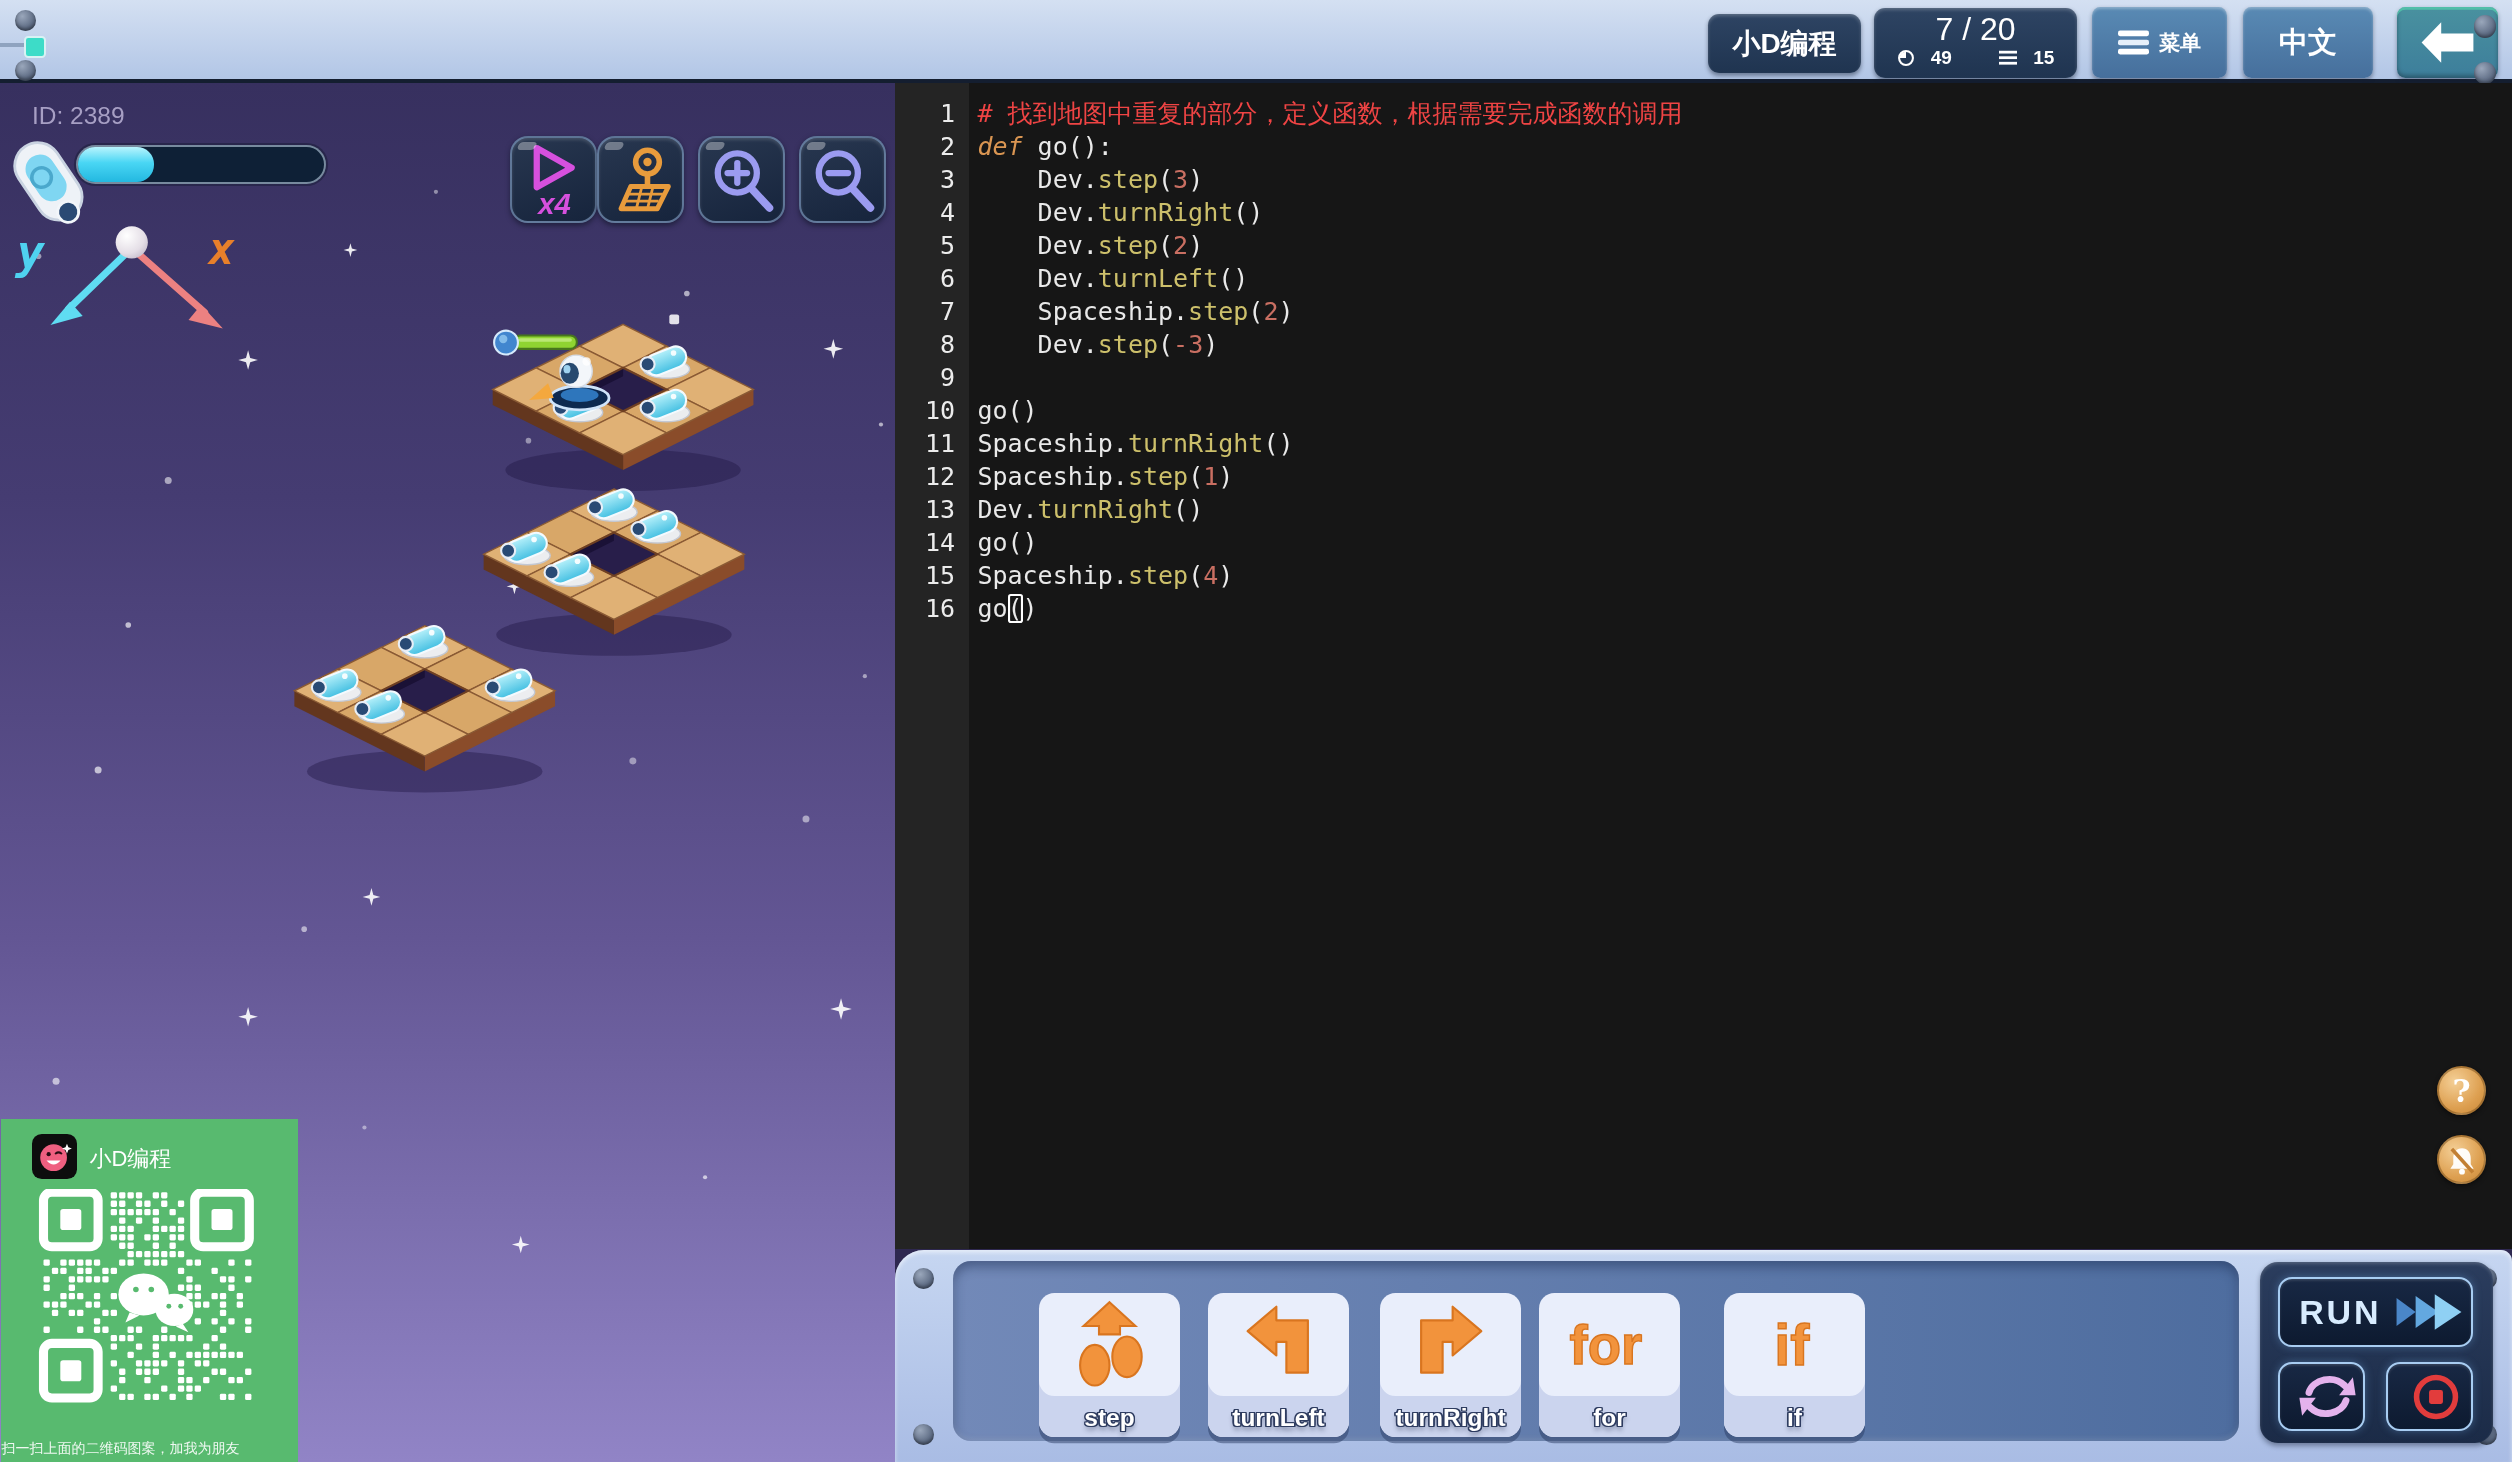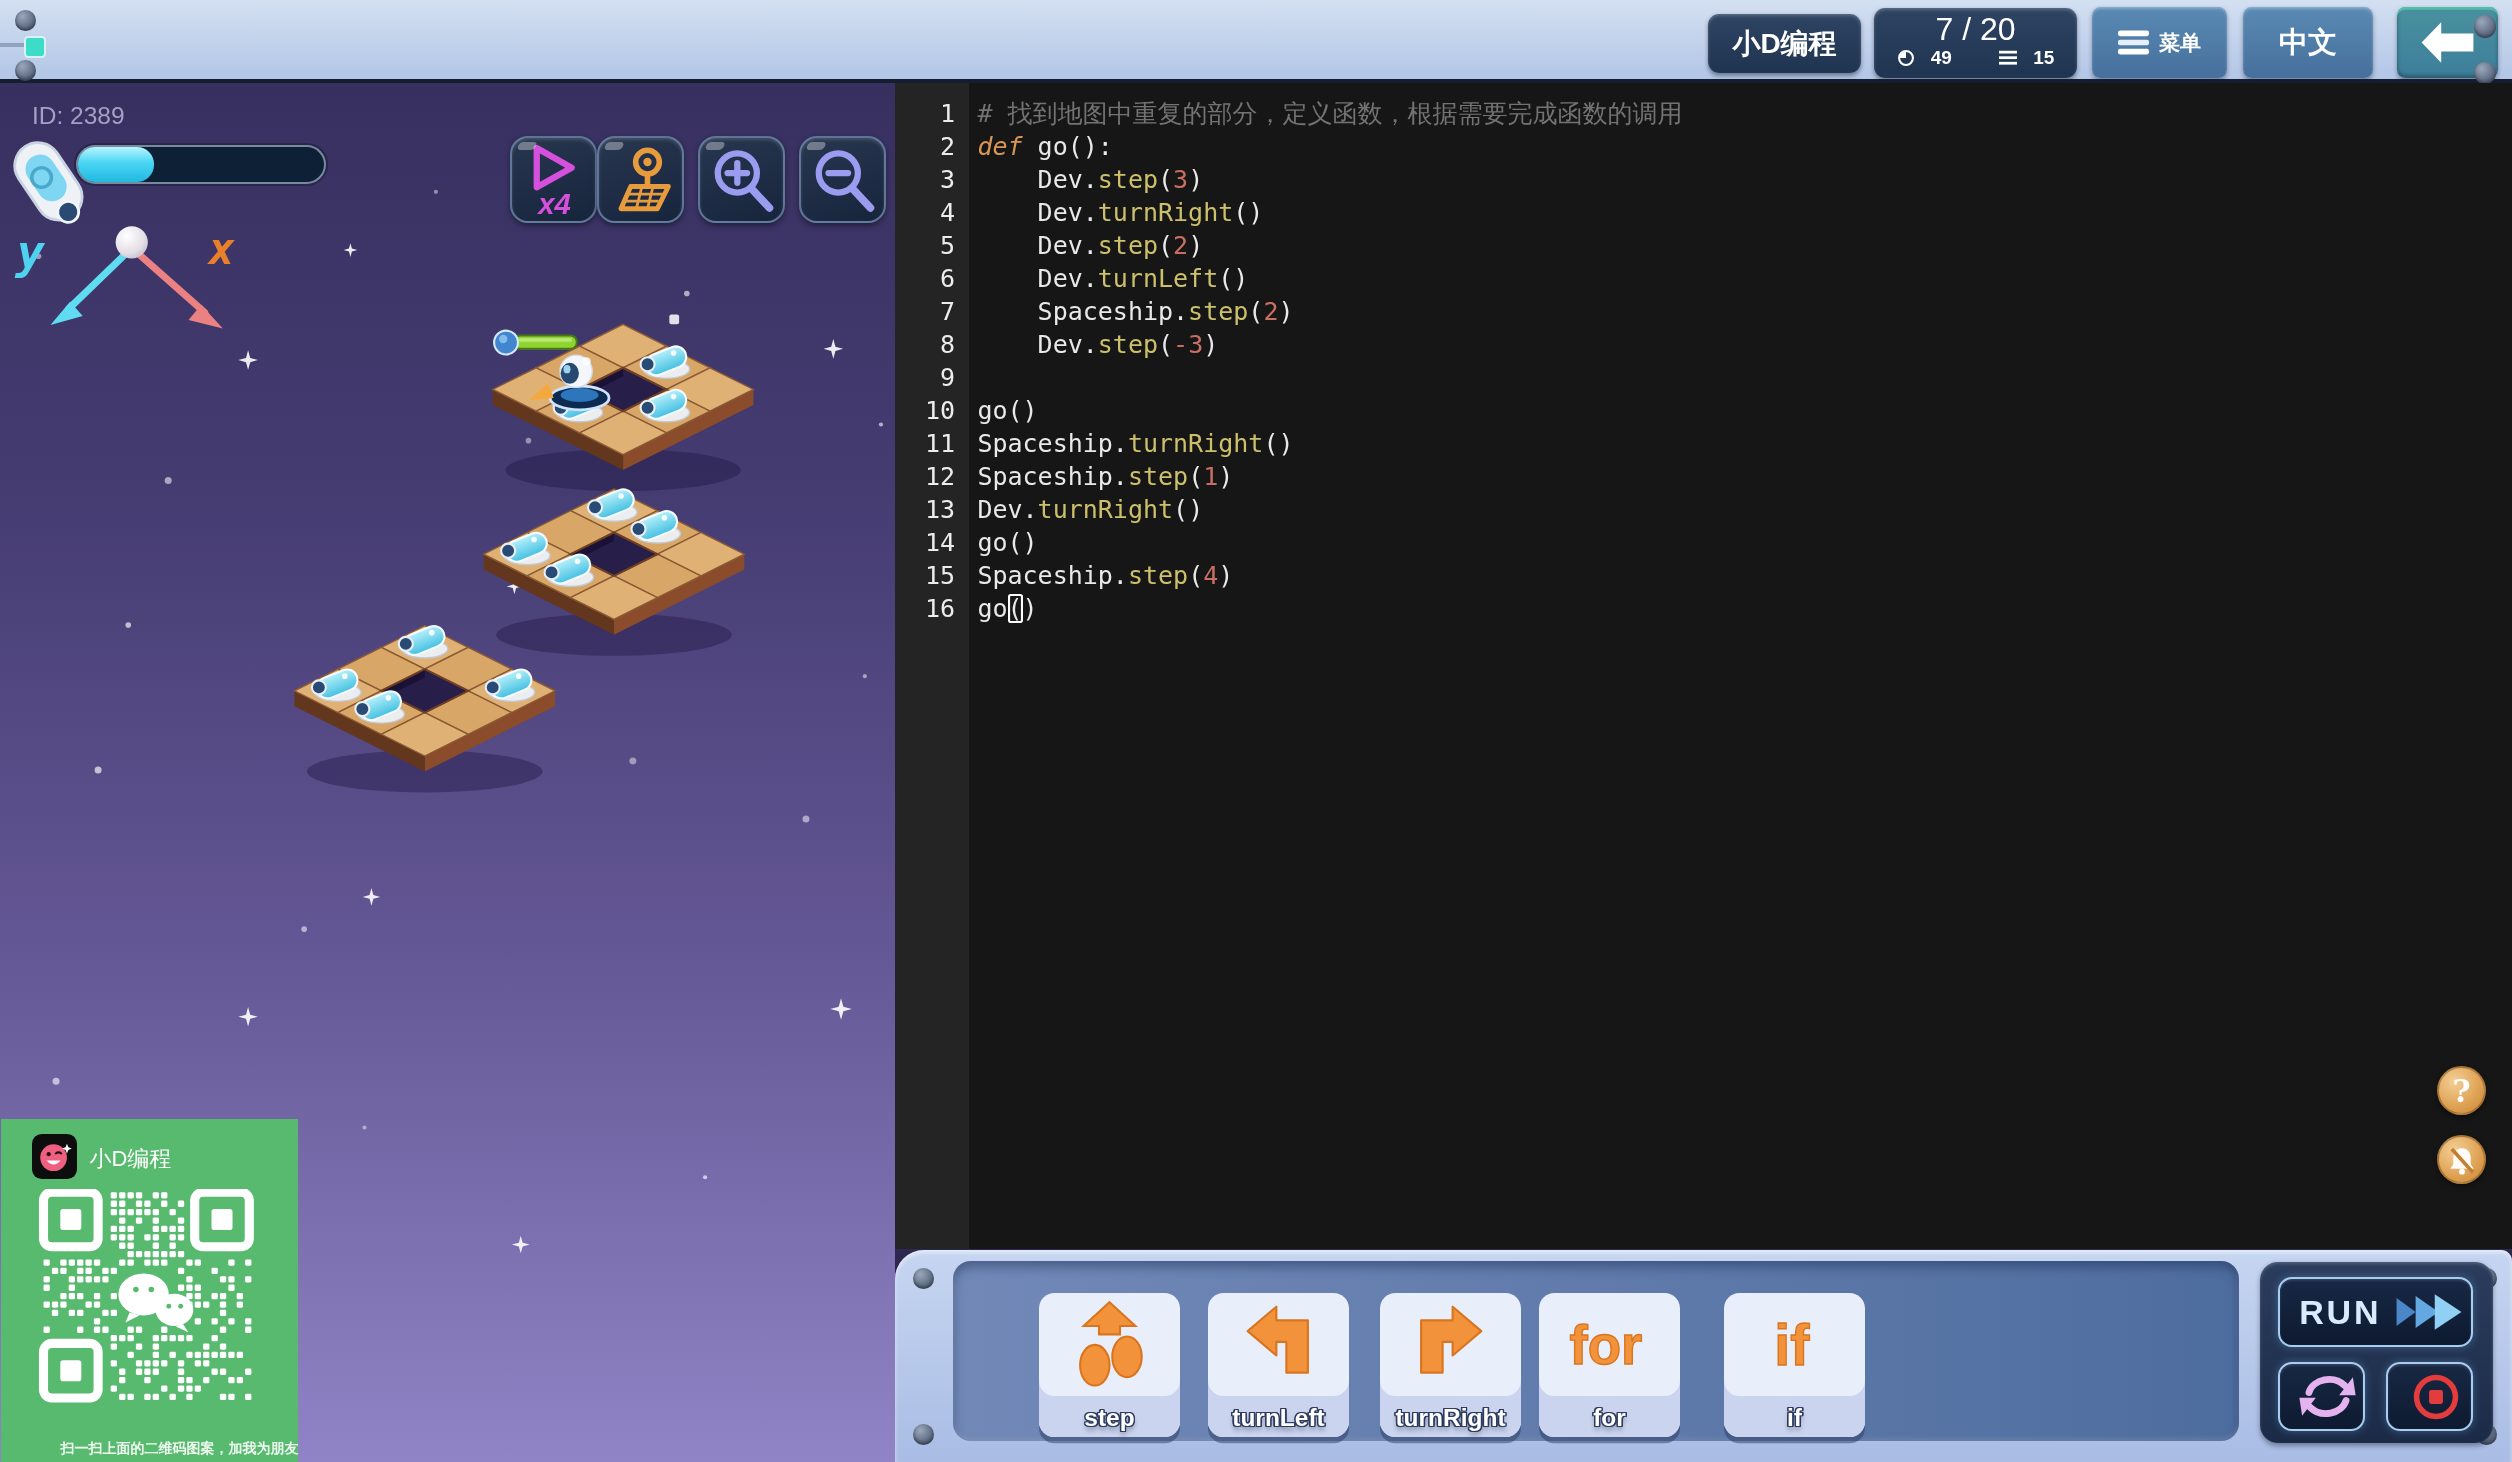--- a/index.html
+++ b/index.html
@@ -53,21 +53,21 @@
   .gbtn .gl{position:absolute;left:5.6px;top:4.2px;width:18px;height:8.4px;border-radius:5.6px;background:rgba(255,255,255,.35);transform:skewX(-25deg);}
 
   
   #editor{position:absolute;left:895px;top:83px;width:1617px;height:1166px;background:#161616;}
   #gutter{position:absolute;left:0;top:0;width:74px;height:100%;background:#242424;}
   #code-lines{position:absolute;left:0;top:14px;width:100%;
         font-family:"DejaVu Sans Mono",monospace;font-size:25px;line-height:33px;white-space:pre;}
   .code-line{height:33px;}
   .ln{display:inline-block;width:60px;text-align:right;color:#ececec;}
   .lt{margin-left:22.4px;}
-  .s-p{color:#e9e9e9;} .s-c{color:#737373;} .s-k{color:#d99552;font-style:italic;}
+  .s-p{color:#e9e9e9;} .s-c{color:#ef4444;} .s-k{color:#d99552;font-style:italic;}
   .s-m{color:#cdc06b;} .s-d{color:#c96f62;}
   .s-u{color:#e9e9e9;box-shadow:inset 0 0 0 2.1px #ffffff;border-radius:2.8px;}
 
   .help{position:absolute;width:49px;height:49px;border-radius:50%;
         background:radial-gradient(circle at 35% 30%,#f4cf96,#dd9f50 62%,#c98838);
         border:2.1px solid rgba(120,80,30,.5);box-sizing:border-box;
         display:flex;align-items:center;justify-content:center;box-shadow:0 2.1px 5.6px rgba(0,0,0,.45);}
   #help-q{left:2437px;top:1066px;color:#fff;font-size:31px;font-weight:bold;font-family:"DejaVu Serif",serif;}
   #help-bell{left:2437px;top:1135px;}
 
@@ -94,21 +94,21 @@
   #run-btn{left:18px;top:15.4px;width:195px;height:70px;}
   #run-label{color:#d8ecff;font-size:34px;font-weight:bold;letter-spacing:2.8px;}
   #reset-btn{left:18px;top:100px;width:87px;height:69px;}
   #stop-btn{left:126px;top:100px;width:87px;height:69px;}
 
   
   #qr-panel{position:absolute;left:1.4px;top:1119px;width:297px;height:343px;background:#58ba6f;}
   #qr-appicon{position:absolute;left:31px;top:15.4px;width:45px;height:45px;border-radius:9.8px;background:#0d0d0d;
         display:flex;align-items:center;justify-content:center;}
   #qr-name{position:absolute;left:88px;top:25px;font-size:22px;color:#fff;}
-  #qr-caption{position:absolute;left:0;bottom:4.2px;width:100%;text-align:right;font-size:14px;color:rgba(255,255,255,.9);font-weight:bold;}
+  #qr-caption{position:absolute;left:0;bottom:4.2px;width:100%;text-align:left;font-size:14px;color:rgba(255,255,255,.9);}
 </style>
 </head>
 <body>
 
 <div id="stage">
 
   <div id="topbar">
     <div class="screw" style="left:15.4px;top:9.8px;width:21px;height:21px;"></div>
     <div class="screw" style="left:15.4px;top:60px;width:21px;height:21px;"></div>
     <div id="led-line"></div>

